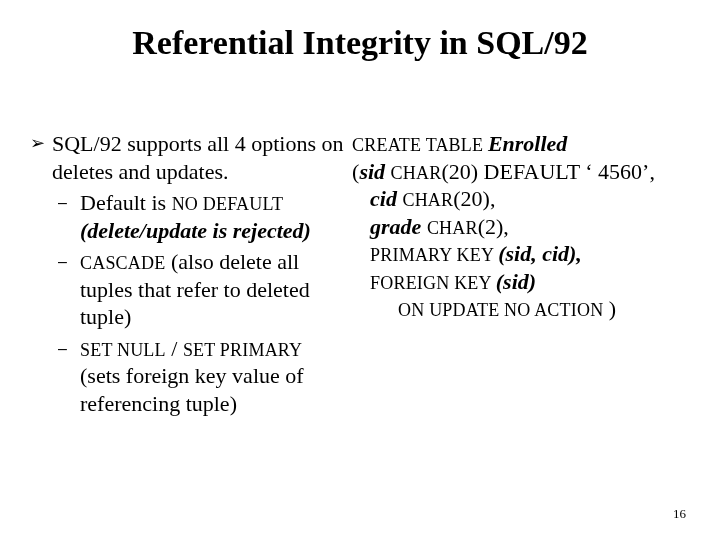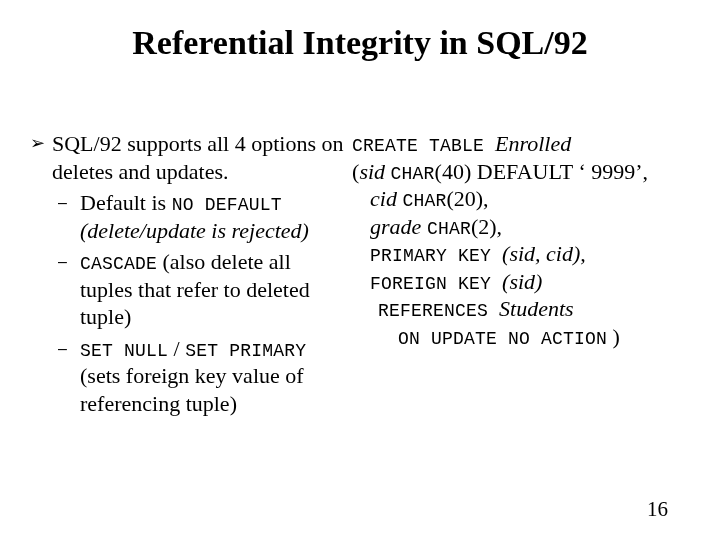--- a/index.html
+++ b/index.html
@@ -75,29 +75,29 @@
   .dash {
     font-family: Arial, sans-serif;
     font-size: 16px;
     width: 22px;
     flex: none;
     padding-top: 4px;
   }
   .dash-text {
     flex: 1;
   }
-  .ital { font-style: italic; }
-  .sans { font-family: Liberation Mono, monospace; font-size: 0.82em; letter-spacing: 0.01em; }
+  .ital { font-style: italic; font-weight: bold; }
+  .sans { font-family: Liberation Serif, serif; font-size: 0.82em; letter-spacing: 0.01em; }
   .indent1 { padding-left: 18px; }
   .indent2 { padding-left: 46px; }
   .pagenum {
     position: absolute;
-    right: 52px;
+    right: 34px;
     bottom: 18px;
-    font-size: 21px;
+    font-size: 13px;
   }
 </style>
 </head>
 <body>
 
 <div class="slide">
 
   <div class="title">Referential Integrity in SQL/92</div>
 
   <div class="body">
@@ -133,37 +133,34 @@
           </div>
 
         </div>
       </div>
 
       <div class="right">
         <div>
           <span class="sans">CREATE TABLE </span><span class="ital">Enrolled</span>
         </div>
         <div>
-          <span>   (</span><span class="ital">sid </span><span class="sans">CHAR</span><span>(40) DEFAULT ‘ 9999’,</span>
+          <span>   (</span><span class="ital">sid </span><span class="sans">CHAR</span><span>(20) DEFAULT ‘ 4560’,</span>
         </div>
         <div class="indent1">
           <span class="ital">cid </span><span class="sans">CHAR</span><span>(20),</span>
         </div>
         <div class="indent1">
           <span class="ital">grade </span><span class="sans">CHAR</span><span>(2),</span>
         </div>
         <div class="indent1">
           <span class="sans">PRIMARY KEY  </span><span class="ital">(sid, cid),</span>
         </div>
         <div class="indent1">
           <span class="sans">FOREIGN KEY </span><span class="ital">(sid)</span>
         </div>
-        <div class="indent1" style="padding-left:26px">
-          <span class="sans">REFERENCES </span><span class="ital">Students</span>
-        </div>
         <div class="indent2">
           <span class="sans">ON UPDATE NO ACTION</span><span> )</span>
         </div>
       </div>
 
     </div>
   </div>
 
   <div class="pagenum">16</div>
 </div>

